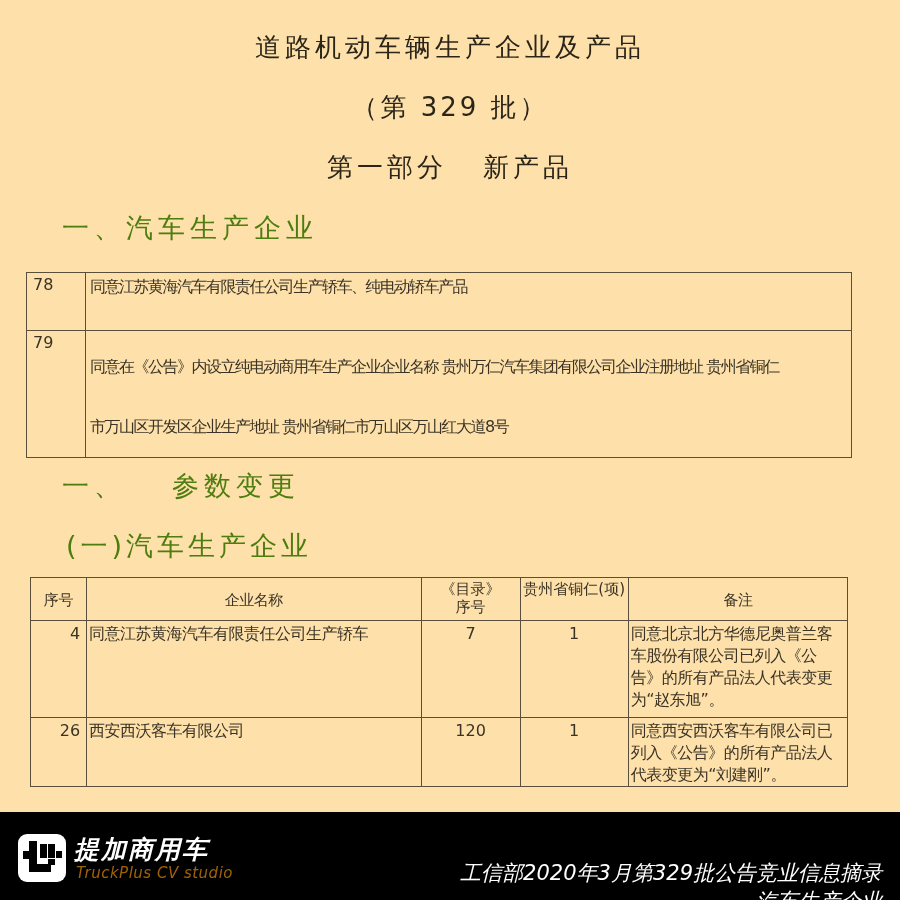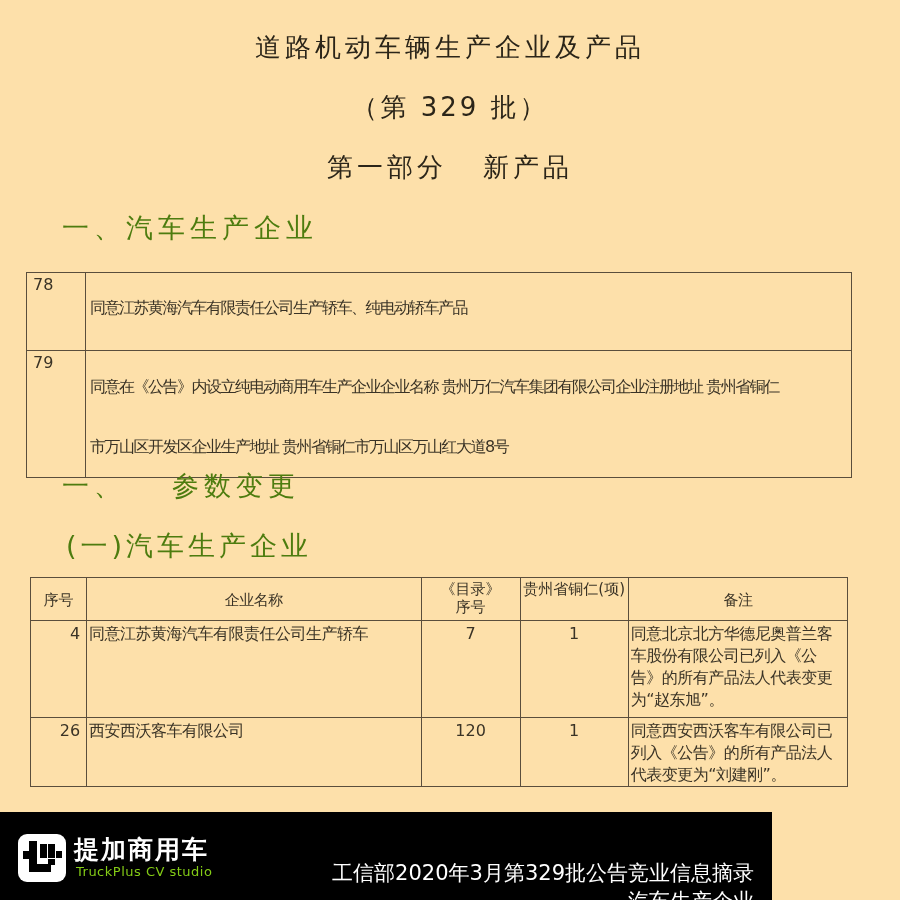--- a/index.html
+++ b/index.html
@@ -29,50 +29,50 @@
 
     table { border-collapse: collapse; position: absolute; }
     td, th { border: 1.5px solid #5a4e3c; vertical-align: top; font-weight: normal; margin-left: 24px; }
 
     .tbl1 { left: 26px; top: 264px; width: 826px; }
     .tbl1 td { font-size: 16px; color: #3a3326; }
     .tbl1 .num { width: 52px; padding: 2px 0 0 6px; font-size: 16px; }
     .tbl1 .r1 td { height: 55px; }
     .tbl1 .r2 td { height: 120px; }
     .tbl1 .txt { padding: 20px 0 0 4px; line-height: 60px; letter-spacing: -1.5px; }
-    .tbl1 .r1 .txt { line-height: 26px; padding-top: 22px; }
+    .tbl1 .r1 .txt { line-height: 26px; padding-top: 1px; }
     .tbl1 .r2 .txt { padding-top: 6px; }
 
     .tbl2 { left: 30px; top: 569px; width: 818px; }
     .tbl2 th { font-size: 15px; color: #3a3326; text-align: center; vertical-align: top; padding: 2px 0 0; height: 40px; line-height: 18px; }
     .tbl2 th.mid { vertical-align: middle; }
     .tbl2 td { font-size: 16px; color: #3a3326; padding: 2px 2px 0; line-height: 22px; }
     .c-seq { width: 48px; text-align: right; padding-right: 6px !important; }
     .c-name { width: 340px; letter-spacing: -0.5px; }
     .c-cat { width: 96px; text-align: center; }
     .c-chg { width: 106px; text-align: center; }
     .c-note { width: 220px; letter-spacing: -0.5px; }
     .tbl2 .row1 td { height: 94px; }
     .tbl2 .row2 td { height: 66px; }
 
     .footer {
-      position: absolute; left: 0; top: 812px; width: 772px; height: 88px; background: #000;
+      position: absolute; left: 0; top: 812px; width: 900px; height: 88px; background: #000; font-style: italic;
     }
     .logo-box {
       position: absolute; left: 18px; top: 22px; width: 48px; height: 48px;
       background: #fff; border-radius: 9px;
     }
     .logo-box svg { position: absolute; left: 0; top: 0; }
     .brand-cn {
       position: absolute; left: 74px; top: 21px; color: #fff;
       font-size: 25px; font-weight: bold; letter-spacing: 2px;
     }
     .brand-en {
-      position: absolute; left: 76px; top: 52px; color: #84cc16;
-      font-size: 13px; letter-spacing: 0.5px;
+      position: absolute; left: 76px; top: 52px; color: #a16207;
+      font-size: 15px; letter-spacing: 0.5px;
     }
     .caption {
       position: absolute; right: 18px; text-align: right; color: #fff; font-size: 21px; margin-top: 31px;
     }
     .cap1 { top: 16px; }
     .cap2 { top: 44px; }
   </style>
 </head>
 <body>
 

